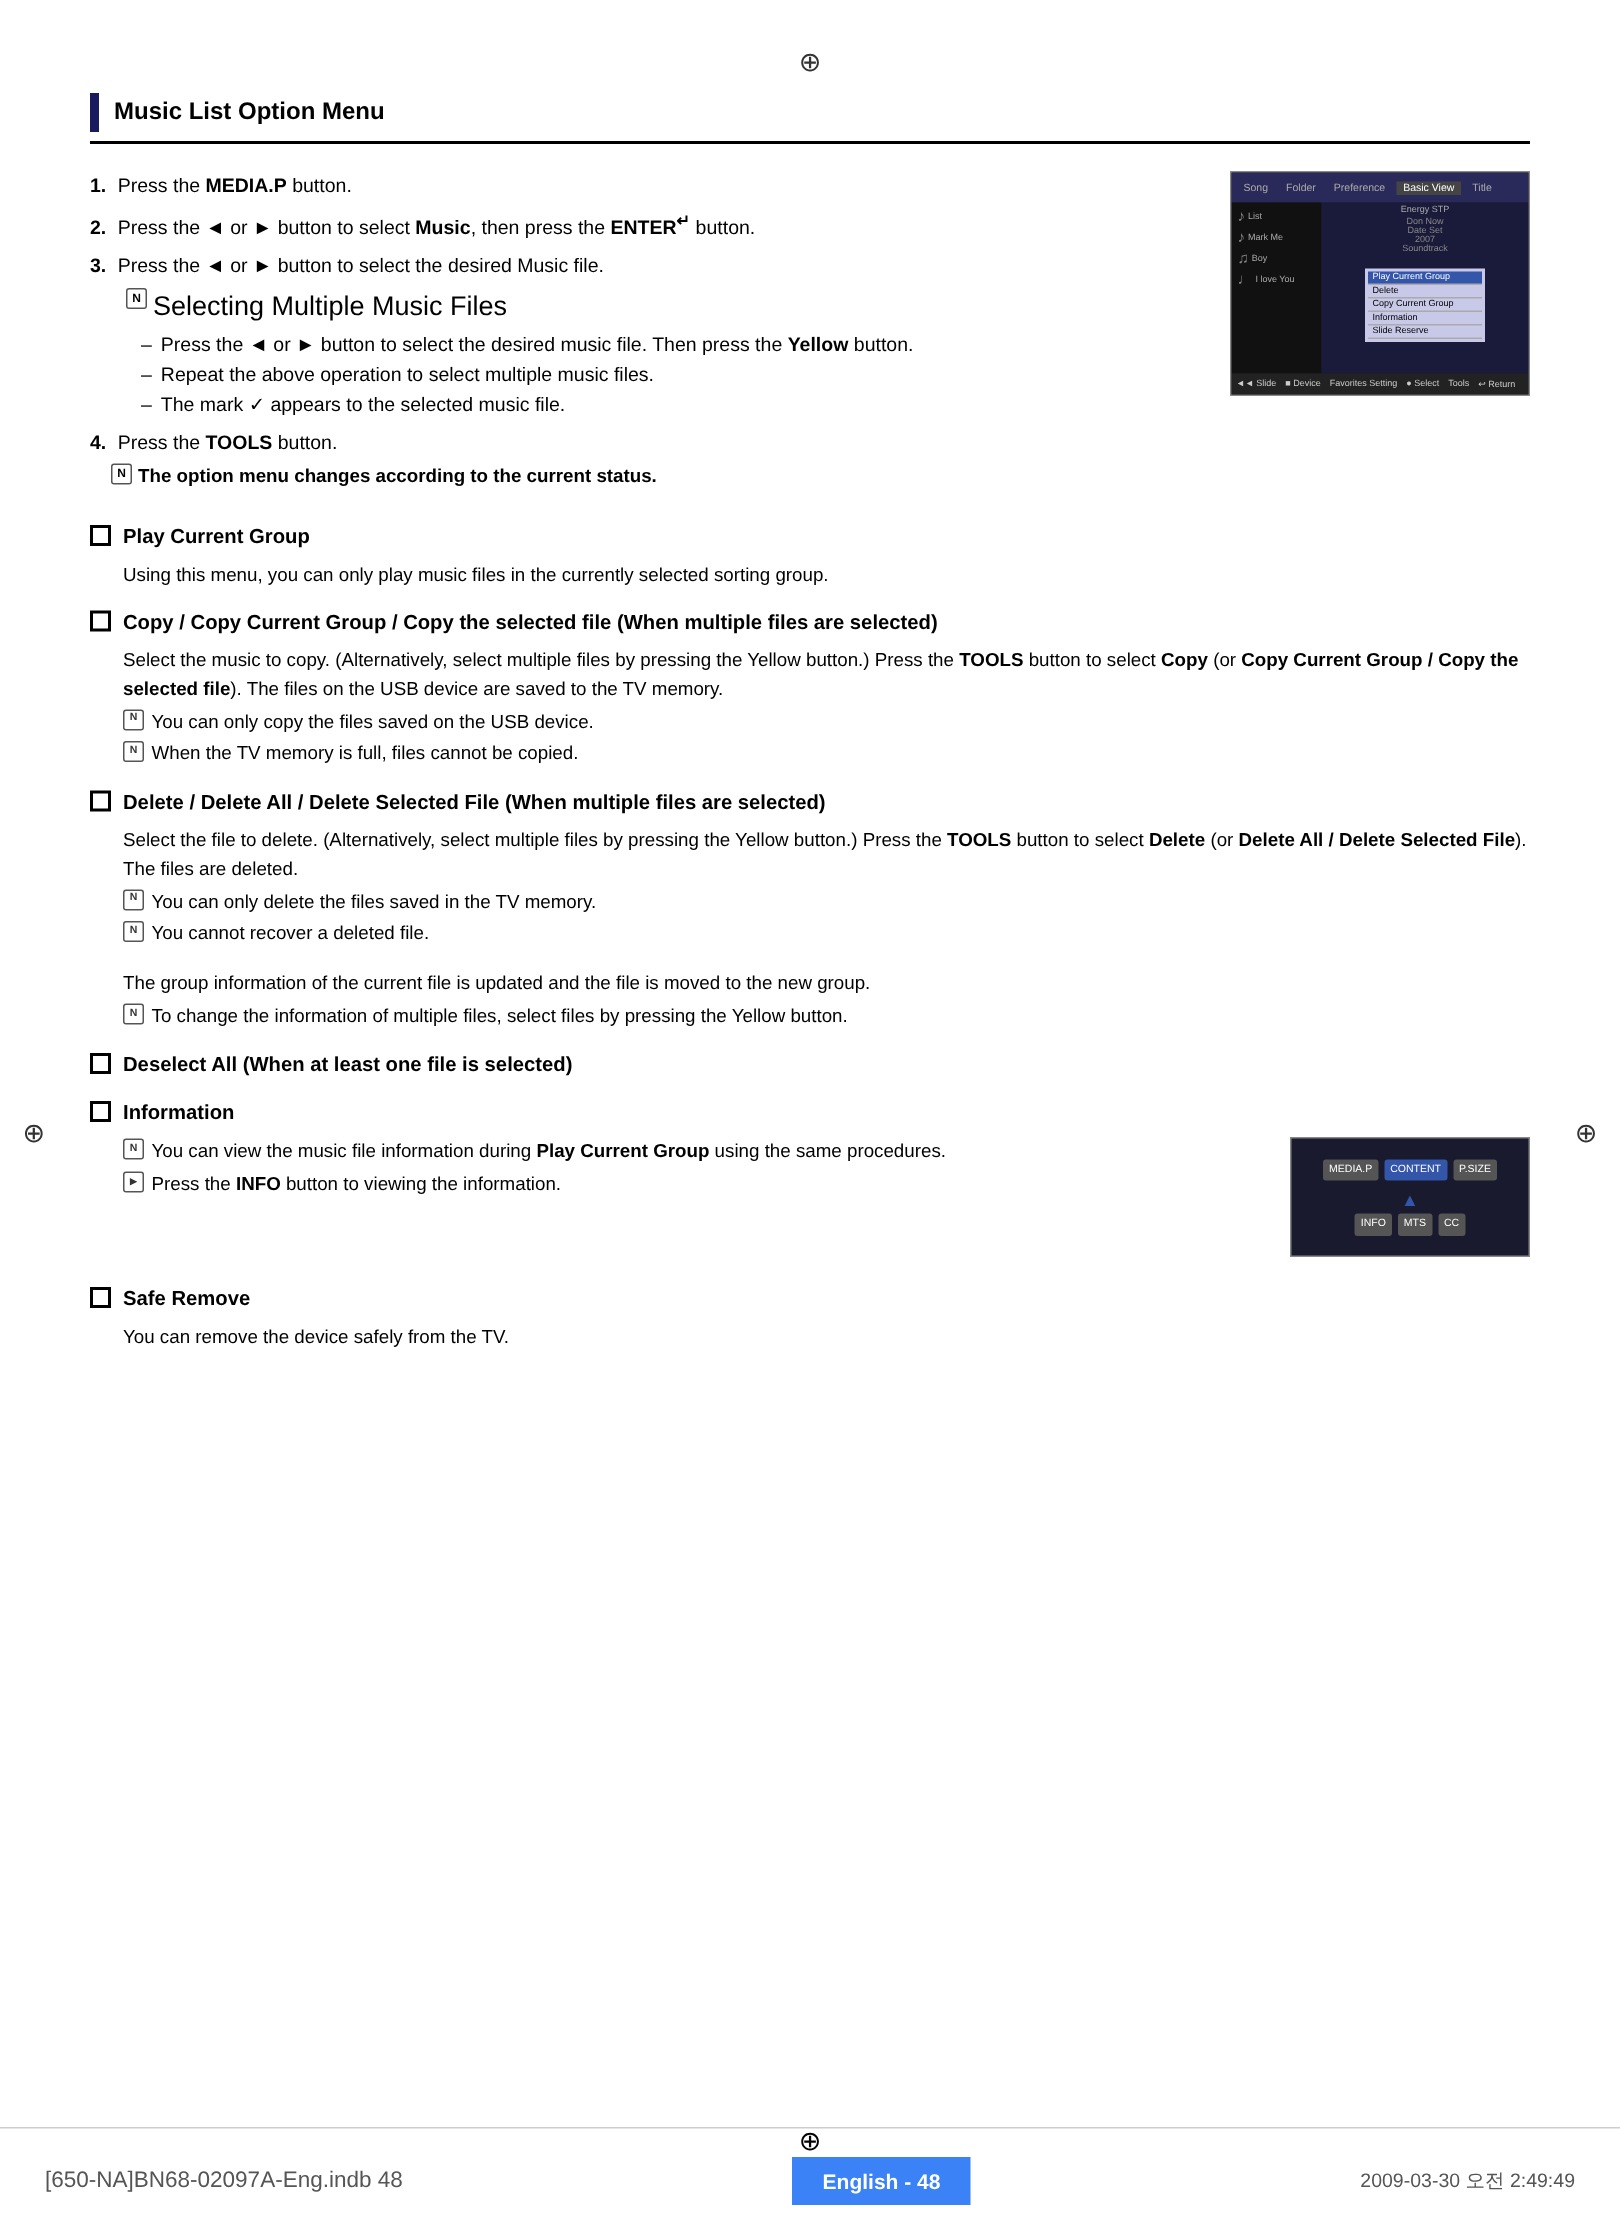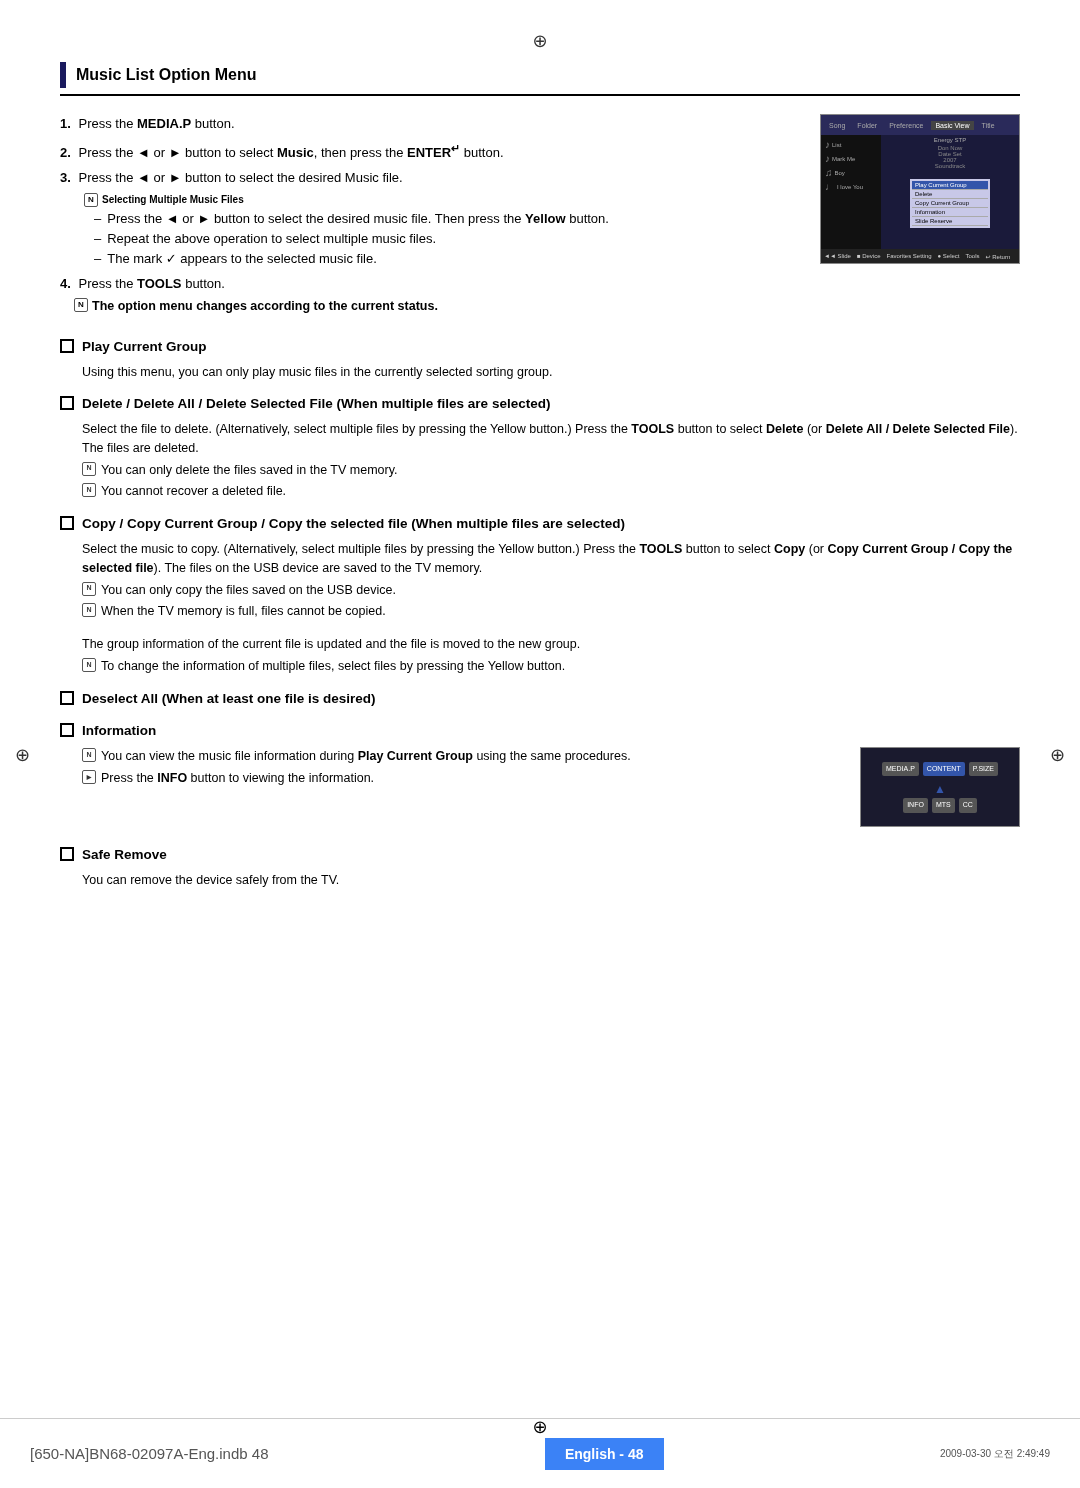--- a/index.html
+++ b/index.html
@@ -78,22 +78,22 @@
       margin-right: 4px;
     }
 
     
     .note-block {
       margin-left: 24px;
       margin-top: 4px;
       margin-bottom: 4px;
     }
     .note-heading {
-      font-weight: bold;
-      font-size: 10px;
+      font-weight: normal;
+      font-size: 18px;
     }
     .note-item {
       display: flex;
       align-items: flex-start;
       margin-bottom: 2px;
       line-height: 1.4;
     }
     .note-item .dash {
       margin-right: 6px;
       flex-shrink: 0;
@@ -346,21 +346,21 @@
       color: #555;
     }
     .footer-center {
       background: #3b82f6;
       color: #fff;
       padding: 8px 20px;
       font-size: 14px;
       font-weight: bold;
     }
     .footer-right {
-      font-size: 10px;
+      font-size: 13px;
       color: #555;
     }
 
     
     .left-border-dot {
       position: absolute;
       left: 15px;
       top: 50%;
       font-size: 18px;
       color: #333;
@@ -504,67 +504,67 @@
       <span class="subsection-title">Play Current Group</span>
     </div>
     <div class="subsection-body">
       <p>Using this menu, you can only play music files in the currently selected sorting group.</p>
     </div>
   </div>
 
   <div class="subsection">
     <div class="subsection-header">
       <span class="checkbox-icon"></span>
+      <span class="subsection-title">Copy / Copy Current Group / Copy the selected file (When multiple files are selected)</span>
+    </div>
+    <div class="subsection-body">
+      <p>Select the music to copy. (Alternatively, select multiple files by pressing the Yellow button.) Press the <strong>TOOLS</strong> button to select <strong>Copy</strong> (or <strong>Copy Current Group / Copy the selected file</strong>). The files on the USB device are saved to the TV memory.</p>
+      <div class="bullet-note">
+        <span class="note-icon2">N</span>
+        <span>You can only copy the files saved on the USB device.</span>
+      </div>
+      <div class="bullet-note">
+        <span class="note-icon2">N</span>
+        <span>When the TV memory is full, files cannot be copied.</span>
+      </div>
+    </div>
+  </div>
+
+  <div class="subsection">
+    <div class="subsection-header">
+      <span class="checkbox-icon"></span>
       <span class="subsection-title">Delete / Delete All / Delete Selected File (When multiple files are selected)</span>
     </div>
     <div class="subsection-body">
       <p>Select the file to delete. (Alternatively, select multiple files by pressing the Yellow button.) Press the <strong>TOOLS</strong> button to select <strong>Delete</strong> (or <strong>Delete All / Delete Selected File</strong>). The files are deleted.</p>
       <div class="bullet-note">
         <span class="note-icon2">N</span>
         <span>You can only delete the files saved in the TV memory.</span>
       </div>
       <div class="bullet-note">
         <span class="note-icon2">N</span>
         <span>You cannot recover a deleted file.</span>
-      </div>
-    </div>
-  </div>
-
-  <div class="subsection">
-    <div class="subsection-header">
-      <span class="checkbox-icon"></span>
-      <span class="subsection-title">Copy / Copy Current Group / Copy the selected file (When multiple files are selected)</span>
-    </div>
-    <div class="subsection-body">
-      <p>Select the music to copy. (Alternatively, select multiple files by pressing the Yellow button.) Press the <strong>TOOLS</strong> button to select <strong>Copy</strong> (or <strong>Copy Current Group / Copy the selected file</strong>). The files on the USB device are saved to the TV memory.</p>
-      <div class="bullet-note">
-        <span class="note-icon2">N</span>
-        <span>You can only copy the files saved on the USB device.</span>
-      </div>
-      <div class="bullet-note">
-        <span class="note-icon2">N</span>
-        <span>When the TV memory is full, files cannot be copied.</span>
       </div>
     </div>
   </div>
 
   <div class="subsection">
     <div class="subsection-body">
       <p>The group information of the current file is updated and the file is moved to the new group.</p>
       <div class="bullet-note">
         <span class="note-icon2">N</span>
         <span>To change the information of multiple files, select files by pressing the Yellow button.</span>
       </div>
     </div>
   </div>
 
   <div class="subsection">
     <div class="subsection-header">
       <span class="checkbox-icon"></span>
-      <span class="subsection-title">Deselect All (When at least one file is desired)</span>
+      <span class="subsection-title">Deselect All (When at least one file is selected)</span>
     </div>
   </div>
 
   <div class="subsection clearfix">
     <div class="subsection-header">
       <span class="checkbox-icon"></span>
       <span class="subsection-title">Information</span>
     </div>
     <div class="subsection-body">
 

